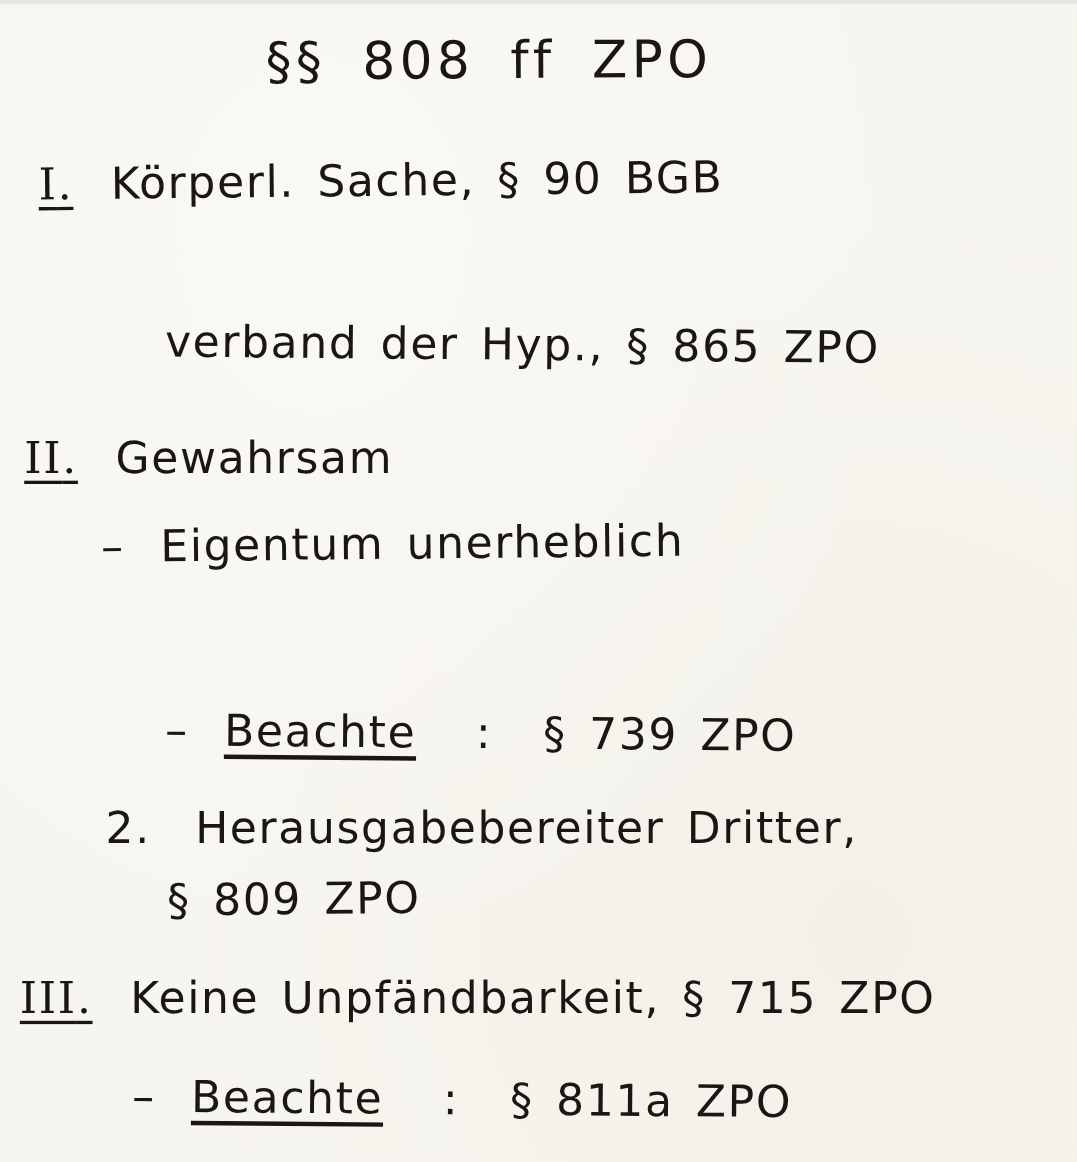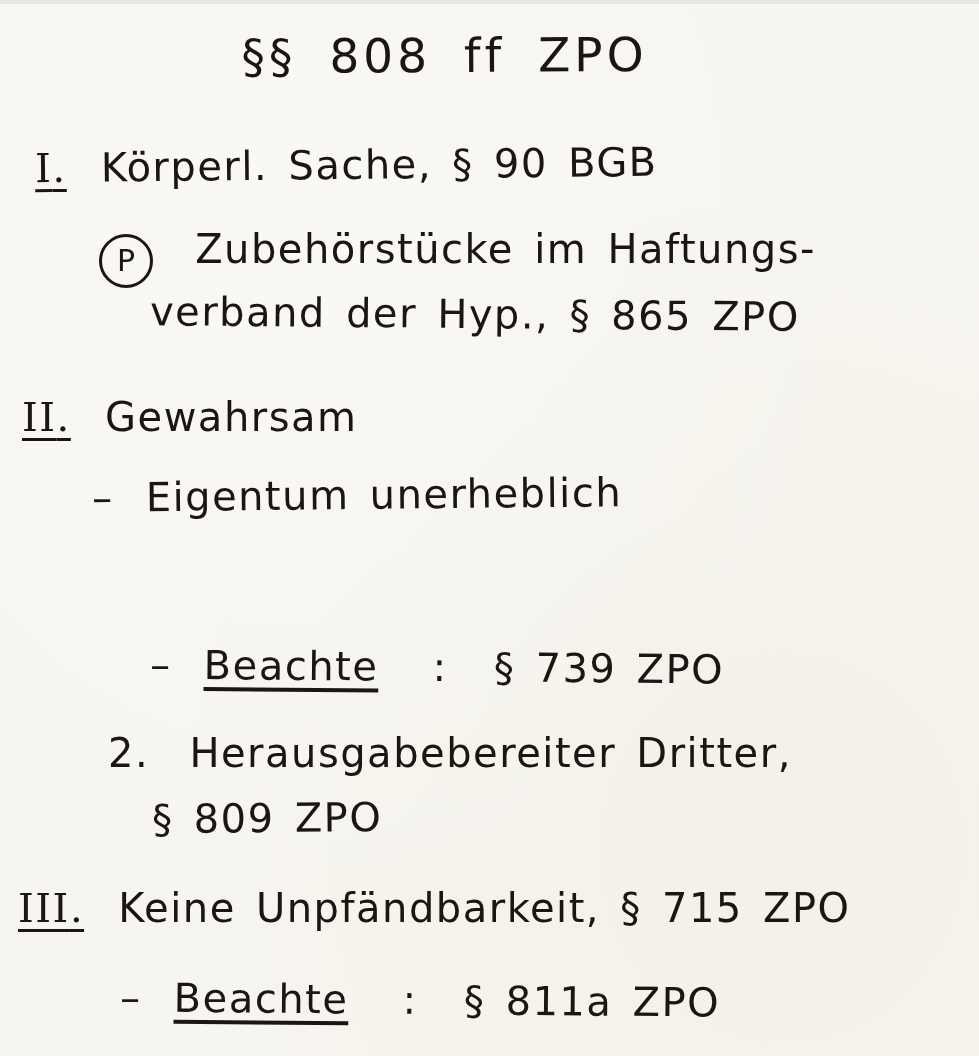--- a/index.html
+++ b/index.html
@@ -86,24 +86,20 @@
 
   <div class="line title-line">
     <span>§§ 808 ff ZPO</span>
   </div>
 
   <div class="line tilt-l" style="left:35px; top:138px;">
     <span class="roman"><span>I</span><span class="dot">.</span></span>
     <span>Körperl. Sache, § 90 BGB</span>
   </div>
 
-  <div class="line" style="left:99px; top:222px;">
-    <span class="circle-p">P</span>
-    <span>Zubehörstücke im Haftungs-</span>
-  </div>
 
   <div class="line tilt-r" style="left:150px; top:287px;">
     <span>verband der Hyp., § 865 ZPO</span>
   </div>
 
   <div class="line" style="left:22px; top:390px;">
     <span class="roman"><span>II</span><span class="dot">.</span></span>
     <span>Gewahrsam</span>
   </div>
 
@@ -113,21 +109,21 @@
   </div>
 
 
   <div class="line tilt-r" style="left:150px; top:640px;">
     <span class="dash">–</span>
     <span class="underlined">Beachte</span>
     <span class="colon">:</span>
     <span>§ 739 ZPO</span>
   </div>
 
-  <div class="line" style="left:108px; top:726px;">
+  <div class="line" style="left:96px; top:726px;">
     <span class="num">2.</span>
     <span>Herausgabebereiter Dritter,</span>
   </div>
 
   <div class="line tilt-l" style="left:152px; top:791px;">
     <span>§ 809 ZPO</span>
   </div>
 
   <div class="line" style="left:18px; top:881px;">
     <span class="roman"><span>III</span><span class="dot">.</span></span>

